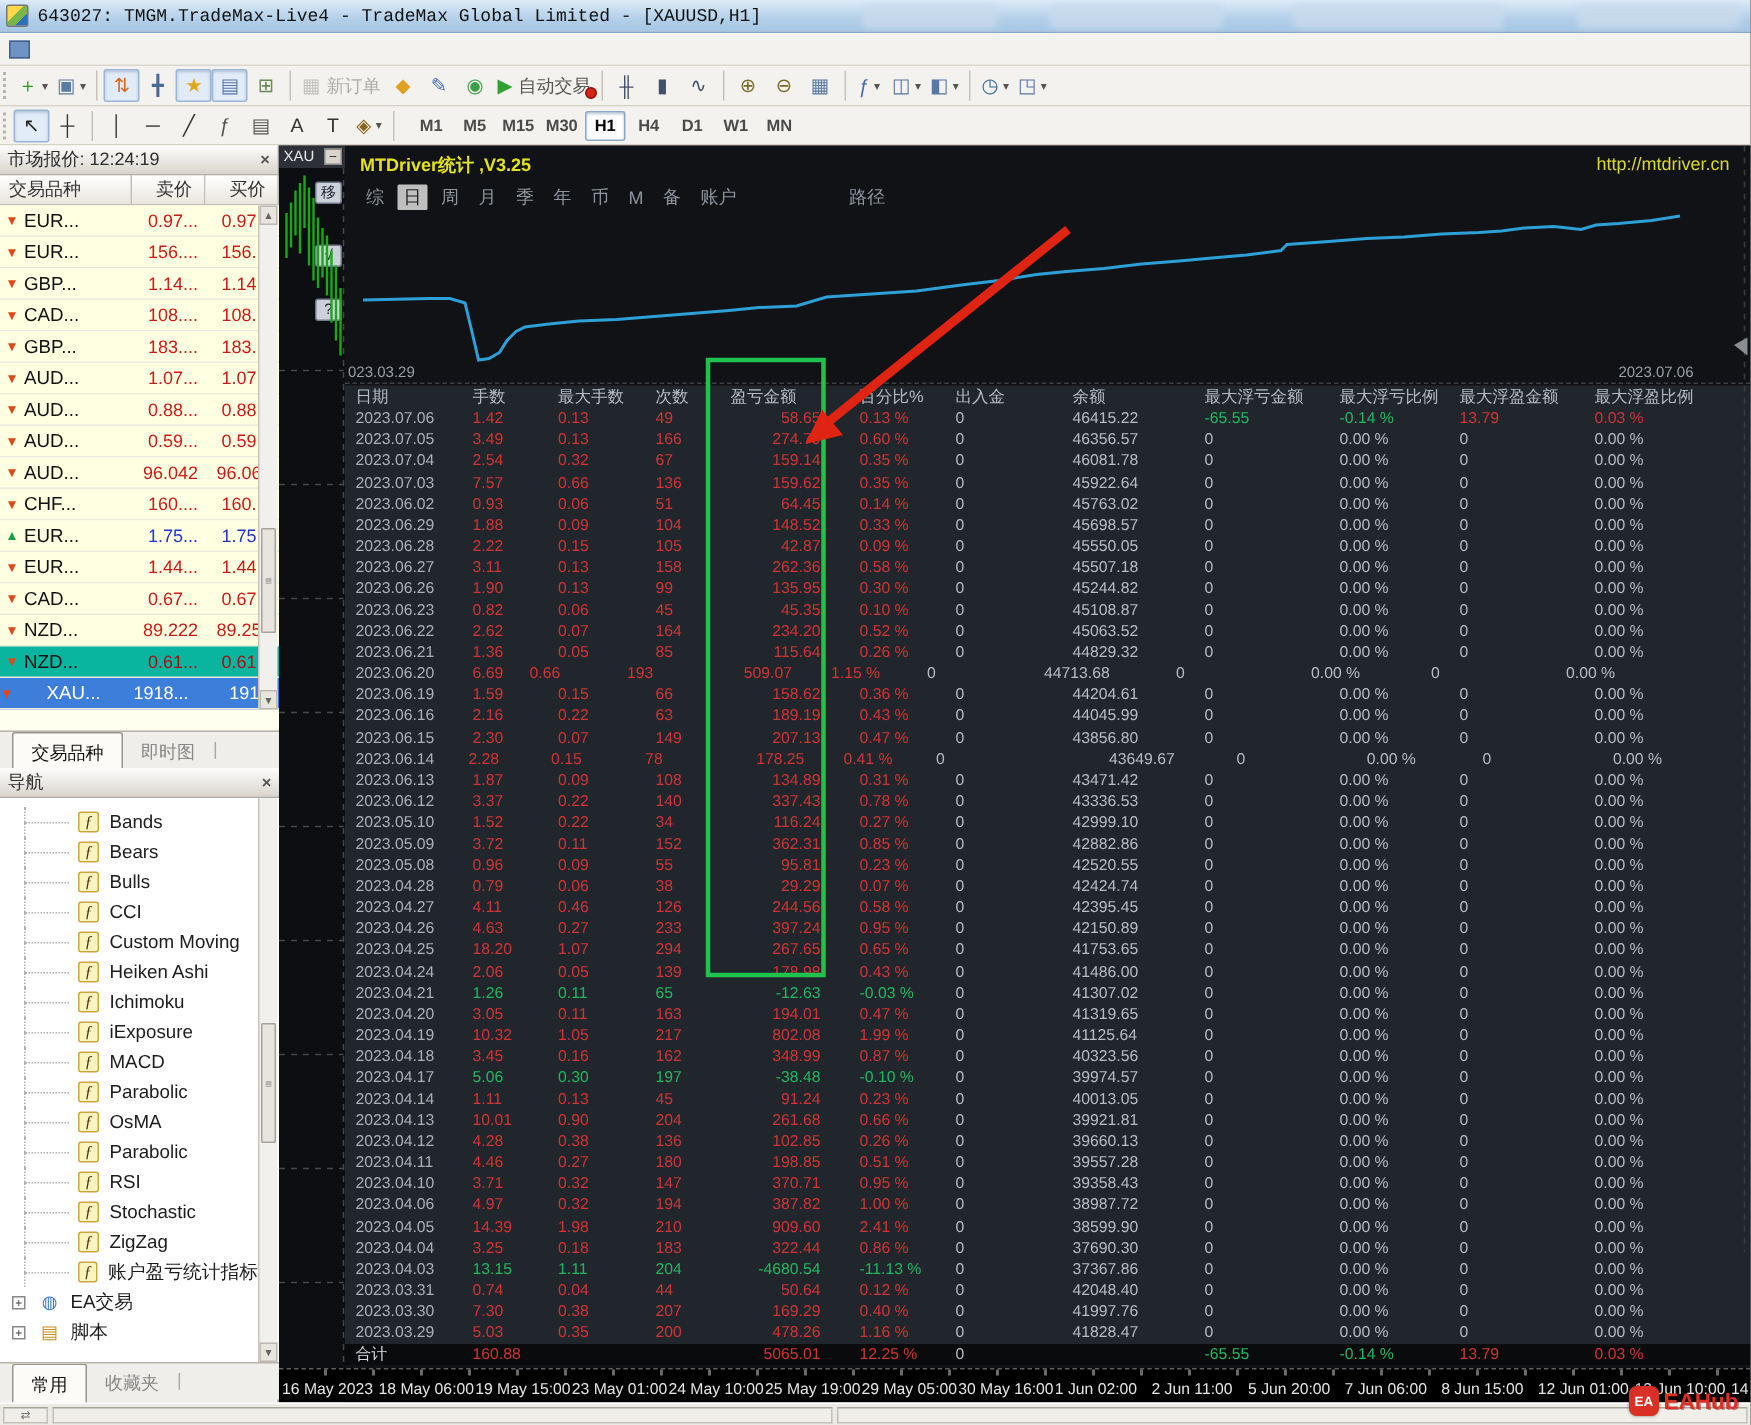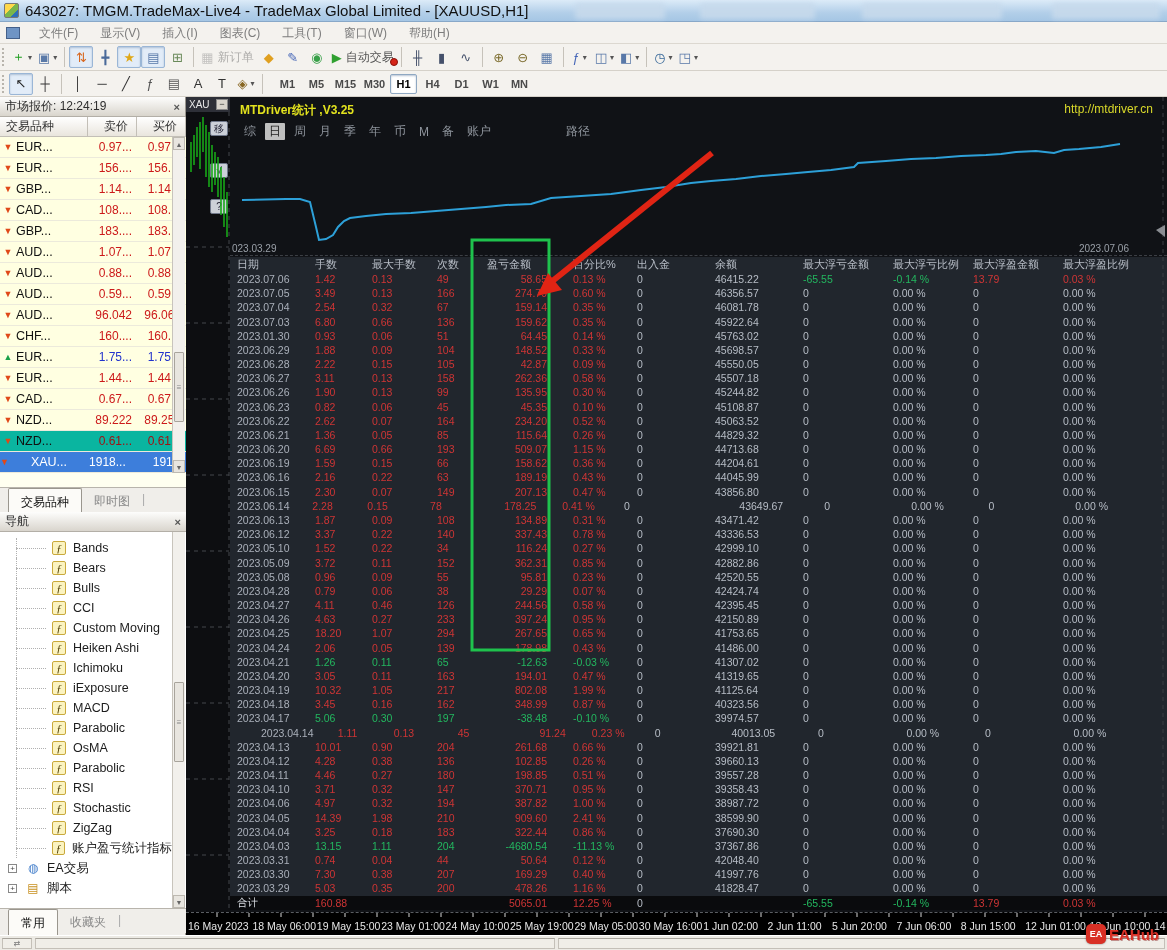--- a/index.html
+++ b/index.html
@@ -6,21 +6,21 @@
   html,body { width:1167px; height:950px; }
   body { position:relative; overflow:hidden; background:#ece9e4;
          font-family:"Liberation Sans","DejaVu Sans",sans-serif; font-size:12px; }
 
   
   .titlebar { position:absolute; left:0; top:0; width:1167px; height:22px;
     background:linear-gradient(#dcebf8,#b3cfe9 60%,#a5c6e4); border-bottom:1px solid #88a8c8;
     display:flex; align-items:center; }
   .app-icon { width:15px; height:15px; margin:0 6px 0 4px; border-radius:2px;
     background:linear-gradient(135deg,#ffd84a 0 40%,#7ab64a 40% 70%,#2d6fb8 70%); border:1px solid #777; }
-  .title-text { font-size:15px; color:#111; white-space:nowrap; }
+  .title-text { font-size:12px; color:#111; white-space:nowrap;font-family:Liberation Mono, monospace; }
   .blur-blob { position:absolute; top:3px; height:16px; background:#c7daec; border-radius:3px;
     filter:blur(2.5px); opacity:.9; }
 
   
   .menubar { position:absolute; left:0; top:22px; width:1167px; height:22px;
     background:#f4f2ee; border-bottom:1px solid #dcd8d0; display:flex; align-items:center; }
   .menu-winicon { width:14px; height:12px; margin:0 8px 0 6px; background:#6f94c4; border:1px solid #44608a; }
   .menu-item { padding:0 11px; color:#7d7d7d; font-size:12px; line-height:22px; cursor:default; }
 
   
@@ -147,21 +147,20 @@
   <div class="app-icon"></div>
   <div class="title-text">643027: TMGM.TradeMax-Live4 - TradeMax Global Limited - [XAUUSD,H1]</div>
   <div class="blur-blob" style="left:575px;width:90px"></div>
   <div class="blur-blob" style="left:700px;width:115px"></div>
   <div class="blur-blob" style="left:862px;width:140px"></div>
   <div class="blur-blob" style="left:1052px;width:108px"></div>
 </div>
 
 <div class="menubar">
   <div class="menu-winicon"></div>
-  <span><span class="menu-item">文件(F)</span><span class="menu-item">显示(V)</span><span class="menu-item">插入(I)</span><span class="menu-item">图表(C)</span><span class="menu-item">工具(T)</span><span class="menu-item">窗口(W)</span><span class="menu-item">帮助(H)</span></span>
 </div>
 
 <div class="toolbar tb1">
     <span style="display:flex;align-items:center">
       <div class="tb-grip"></div>
       <span class="tb-btn">
         <span style="color: rgb(31, 158, 31);">＋</span>
         <span class="dd">▾</span>
       </span>
       <span class="tb-btn">
@@ -590,34 +589,34 @@
           <span class="c-red" style="width: 64px;">0.35 %</span>
           <span class="c-gray" style="width: 78px;">0</span>
           <span class="c-gray" style="width: 88px;">46081.78</span>
           <span class="c-gray" style="width: 90px;">0</span>
           <span class="c-gray" style="width: 80px;">0.00 %</span>
           <span class="c-gray" style="width: 90px;">0</span>
           <span class="c-gray" style="width: 95px;">0.00 %</span>
         </div>
         <div class="trow">
           <span class="c-date" style="width: 78px;">2023.07.03</span>
-          <span class="c-red" style="width: 57px;">6.80</span>
+          <span class="c-red" style="width: 57px;">7.57</span>
           <span class="c-red" style="width: 65px;">0.66</span>
           <span class="c-red" style="width: 50px;">136</span>
           <span class="c-red ralign" style="width: 86px;">159.62</span>
           <span class="c-red" style="width: 64px;">0.35 %</span>
           <span class="c-gray" style="width: 78px;">0</span>
           <span class="c-gray" style="width: 88px;">45922.64</span>
           <span class="c-gray" style="width: 90px;">0</span>
           <span class="c-gray" style="width: 80px;">0.00 %</span>
           <span class="c-gray" style="width: 90px;">0</span>
           <span class="c-gray" style="width: 95px;">0.00 %</span>
         </div>
         <div class="trow">
-          <span class="c-date" style="width: 78px;">2023.01.30</span>
+          <span class="c-date" style="width: 78px;">2023.06.02</span>
           <span class="c-red" style="width: 57px;">0.93</span>
           <span class="c-red" style="width: 65px;">0.06</span>
           <span class="c-red" style="width: 50px;">51</span>
           <span class="c-red ralign" style="width: 86px;">64.45</span>
           <span class="c-red" style="width: 64px;">0.14 %</span>
           <span class="c-gray" style="width: 78px;">0</span>
           <span class="c-gray" style="width: 88px;">45763.02</span>
           <span class="c-gray" style="width: 90px;">0</span>
           <span class="c-gray" style="width: 80px;">0.00 %</span>
           <span class="c-gray" style="width: 90px;">0</span>
@@ -716,21 +715,21 @@
           <span class="c-red" style="width: 64px;">0.26 %</span>
           <span class="c-gray" style="width: 78px;">0</span>
           <span class="c-gray" style="width: 88px;">44829.32</span>
           <span class="c-gray" style="width: 90px;">0</span>
           <span class="c-gray" style="width: 80px;">0.00 %</span>
           <span class="c-gray" style="width: 90px;">0</span>
           <span class="c-gray" style="width: 95px;">0.00 %</span>
         </div>
         <div class="trow">
           <span class="c-date" style="width: 78px;">2023.06.20</span>
-          <span class="c-red" style="width: 57px;">6.69</span>
+          <span class="c-red" style="width: 38px;">6.69</span>
           <span class="c-red" style="width: 65px;">0.66</span>
           <span class="c-red" style="width: 50px;">193</span>
           <span class="c-red ralign" style="width: 86px;">509.07</span>
           <span class="c-red" style="width: 64px;">1.15 %</span>
           <span class="c-gray" style="width: 78px;">0</span>
           <span class="c-gray" style="width: 88px;">44713.68</span>
           <span class="c-gray" style="width: 90px;">0</span>
           <span class="c-gray" style="width: 80px;">0.00 %</span>
           <span class="c-gray" style="width: 90px;">0</span>
           <span class="c-gray" style="width: 95px;">0.00 %</span>
@@ -995,21 +994,21 @@
           <span class="c-green ralign" style="width: 86px;">-38.48</span>
           <span class="c-green" style="width: 64px;">-0.10 %</span>
           <span class="c-gray" style="width: 78px;">0</span>
           <span class="c-gray" style="width: 88px;">39974.57</span>
           <span class="c-gray" style="width: 90px;">0</span>
           <span class="c-gray" style="width: 80px;">0.00 %</span>
           <span class="c-gray" style="width: 90px;">0</span>
           <span class="c-gray" style="width: 95px;">0.00 %</span>
         </div>
         <div class="trow">
-          <span class="c-date" style="width: 78px; margin-left: 24px;">2023.04.14</span>
+          <span class="c-date" style="width: 78px;">2023.04.14</span>
           <span class="c-red" style="width: 57px;">1.11</span>
           <span class="c-red" style="width: 65px;">0.13</span>
           <span class="c-red" style="width: 50px;">45</span>
           <span class="c-red ralign" style="width: 86px;">91.24</span>
           <span class="c-red" style="width: 64px;">0.23 %</span>
           <span class="c-gray" style="width: 78px;">0</span>
           <span class="c-gray" style="width: 88px;">40013.05</span>
           <span class="c-gray" style="width: 90px;">0</span>
           <span class="c-gray" style="width: 80px;">0.00 %</span>
           <span class="c-gray" style="width: 90px;">0</span>

